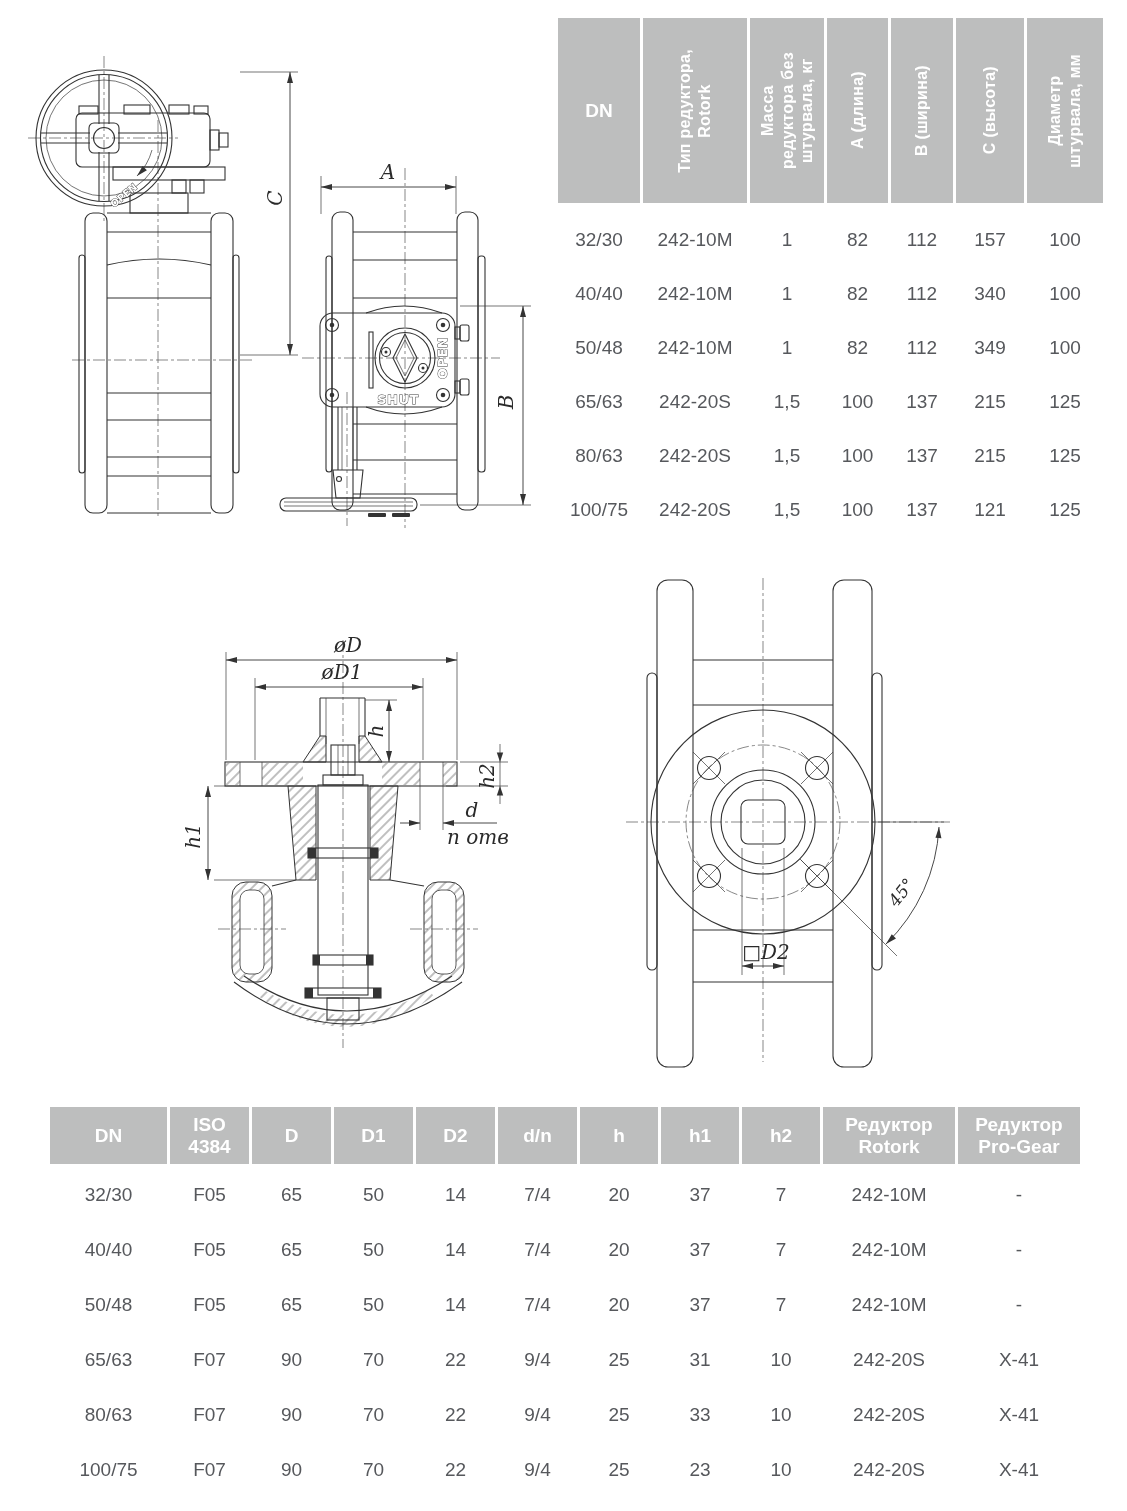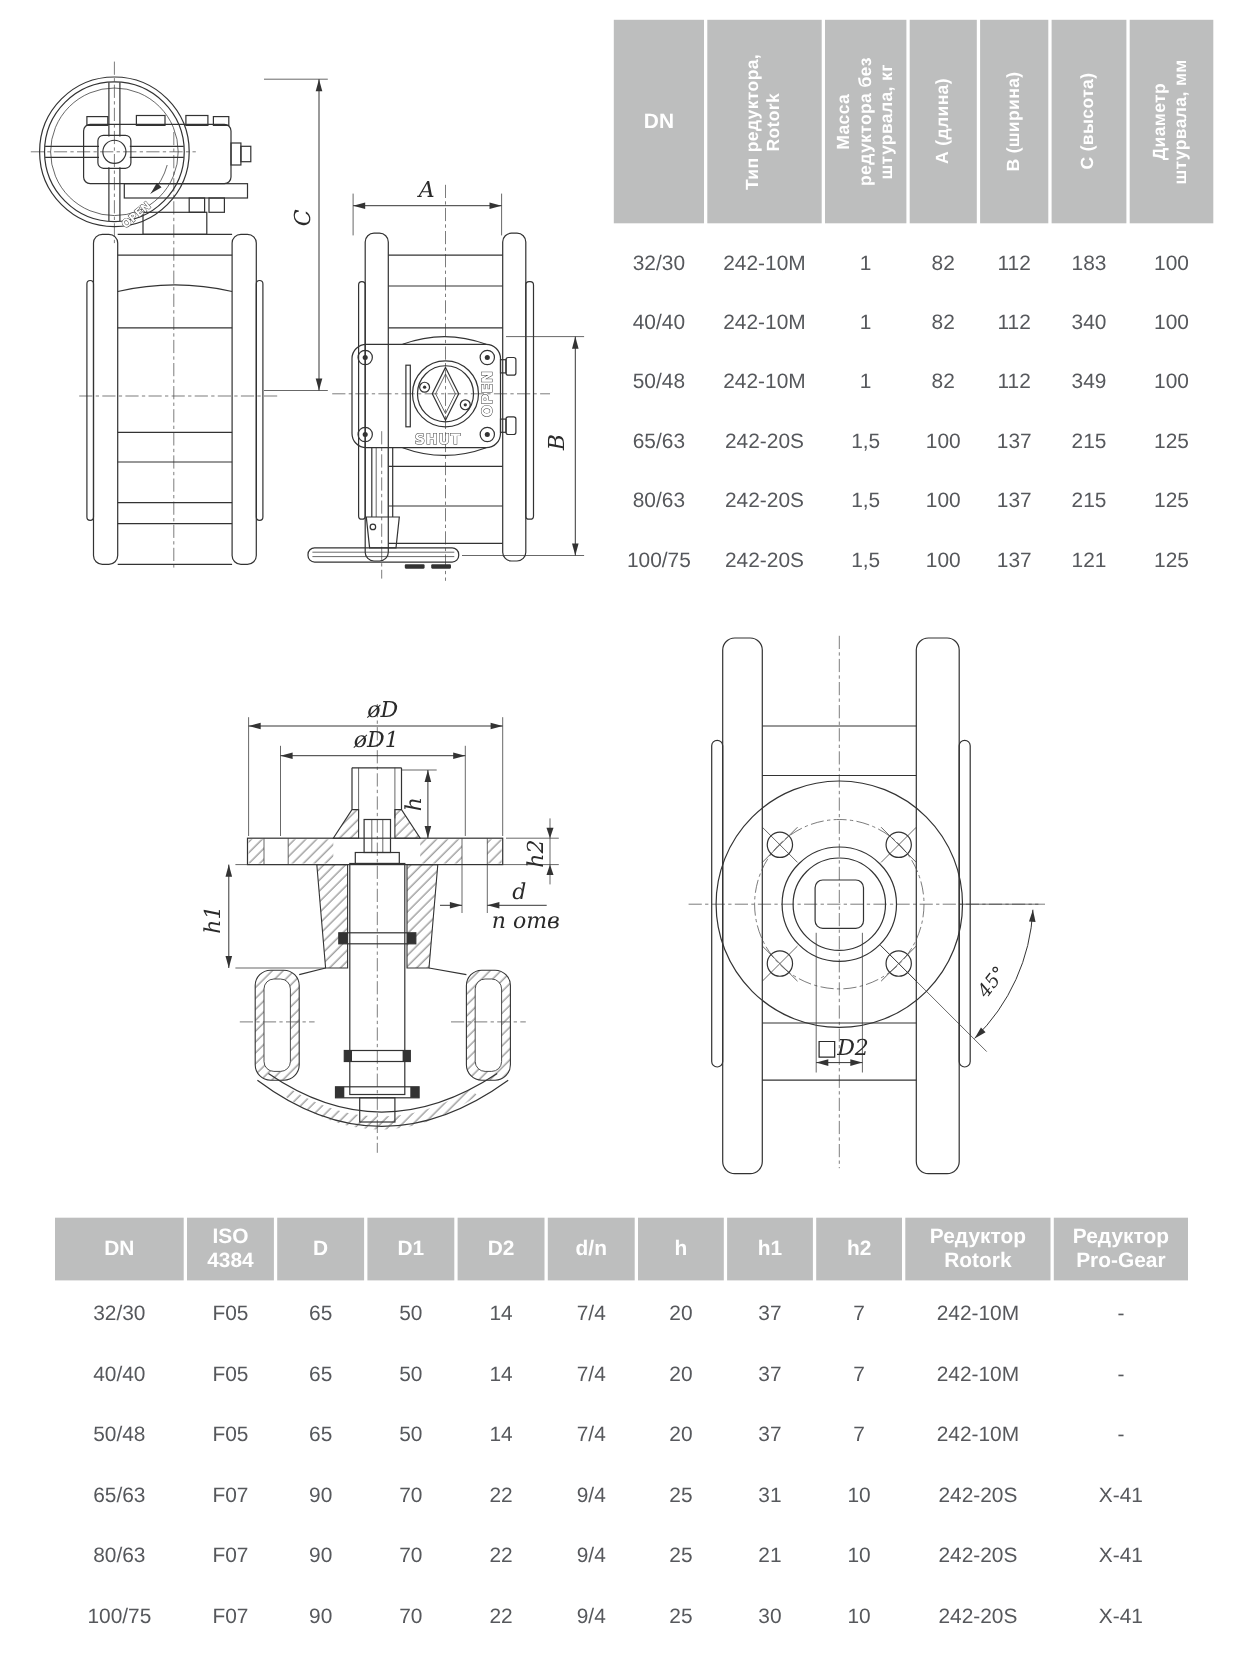--- a/index.html
+++ b/index.html
@@ -380,21 +380,21 @@
 штурвала, мм</span>
       </div>
   </div>
   <div class="tbody">
       <div class="trow">
         <div class="tcell">32/30</div>
         <div class="tcell">242-10M</div>
         <div class="tcell">1</div>
         <div class="tcell">82</div>
         <div class="tcell">112</div>
-        <div class="tcell">183</div>
+        <div class="tcell">157</div>
         <div class="tcell">100</div>
       </div>
       <div class="trow">
         <div class="tcell">40/40</div>
         <div class="tcell">242-10M</div>
         <div class="tcell">1</div>
         <div class="tcell">82</div>
         <div class="tcell">112</div>
         <div class="tcell">340</div>
         <div class="tcell">100</div>
@@ -509,32 +509,32 @@
         <div class="tcell">X-41</div>
       </div>
       <div class="trow">
         <div class="tcell">80/63</div>
         <div class="tcell">F07</div>
         <div class="tcell">90</div>
         <div class="tcell">70</div>
         <div class="tcell">22</div>
         <div class="tcell">9/4</div>
         <div class="tcell">25</div>
-        <div class="tcell">21</div>
+        <div class="tcell">33</div>
         <div class="tcell">10</div>
         <div class="tcell">242-20S</div>
         <div class="tcell">X-41</div>
       </div>
       <div class="trow">
         <div class="tcell">100/75</div>
         <div class="tcell">F07</div>
         <div class="tcell">90</div>
         <div class="tcell">70</div>
         <div class="tcell">22</div>
         <div class="tcell">9/4</div>
         <div class="tcell">25</div>
-        <div class="tcell">30</div>
+        <div class="tcell">23</div>
         <div class="tcell">10</div>
         <div class="tcell">242-20S</div>
         <div class="tcell">X-41</div>
       </div>
     </div>
 </div>
 
 </body></html>

